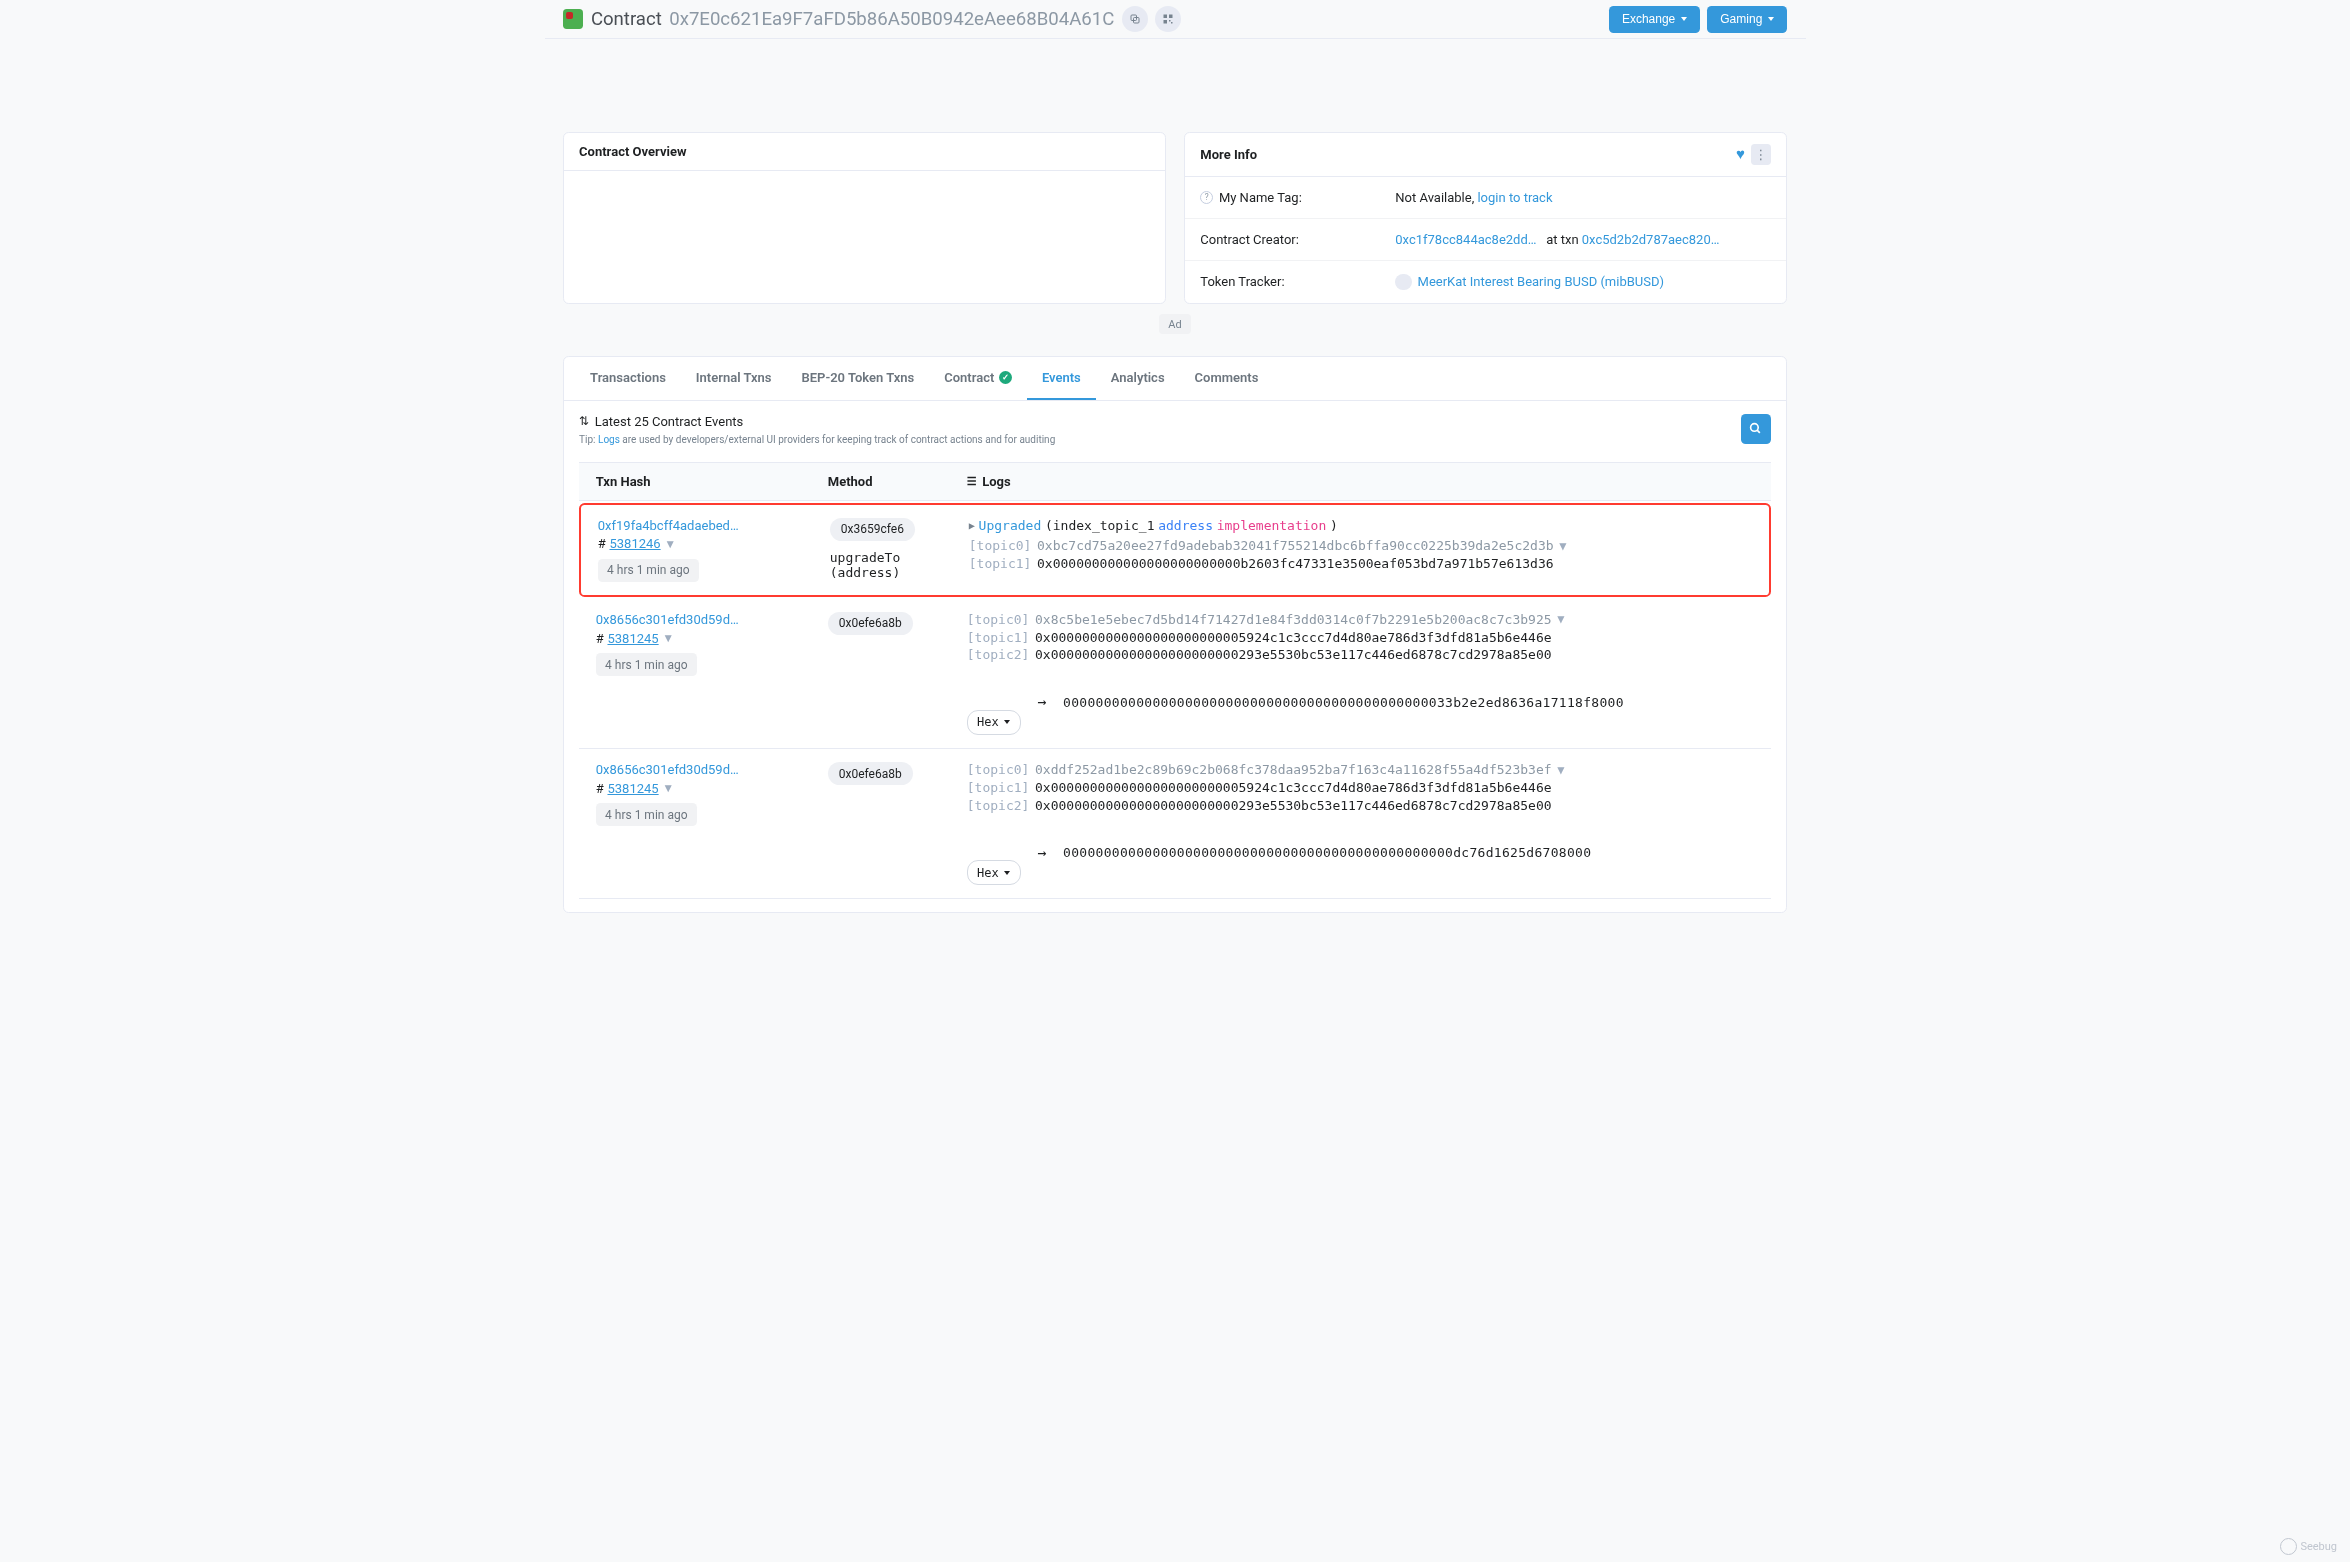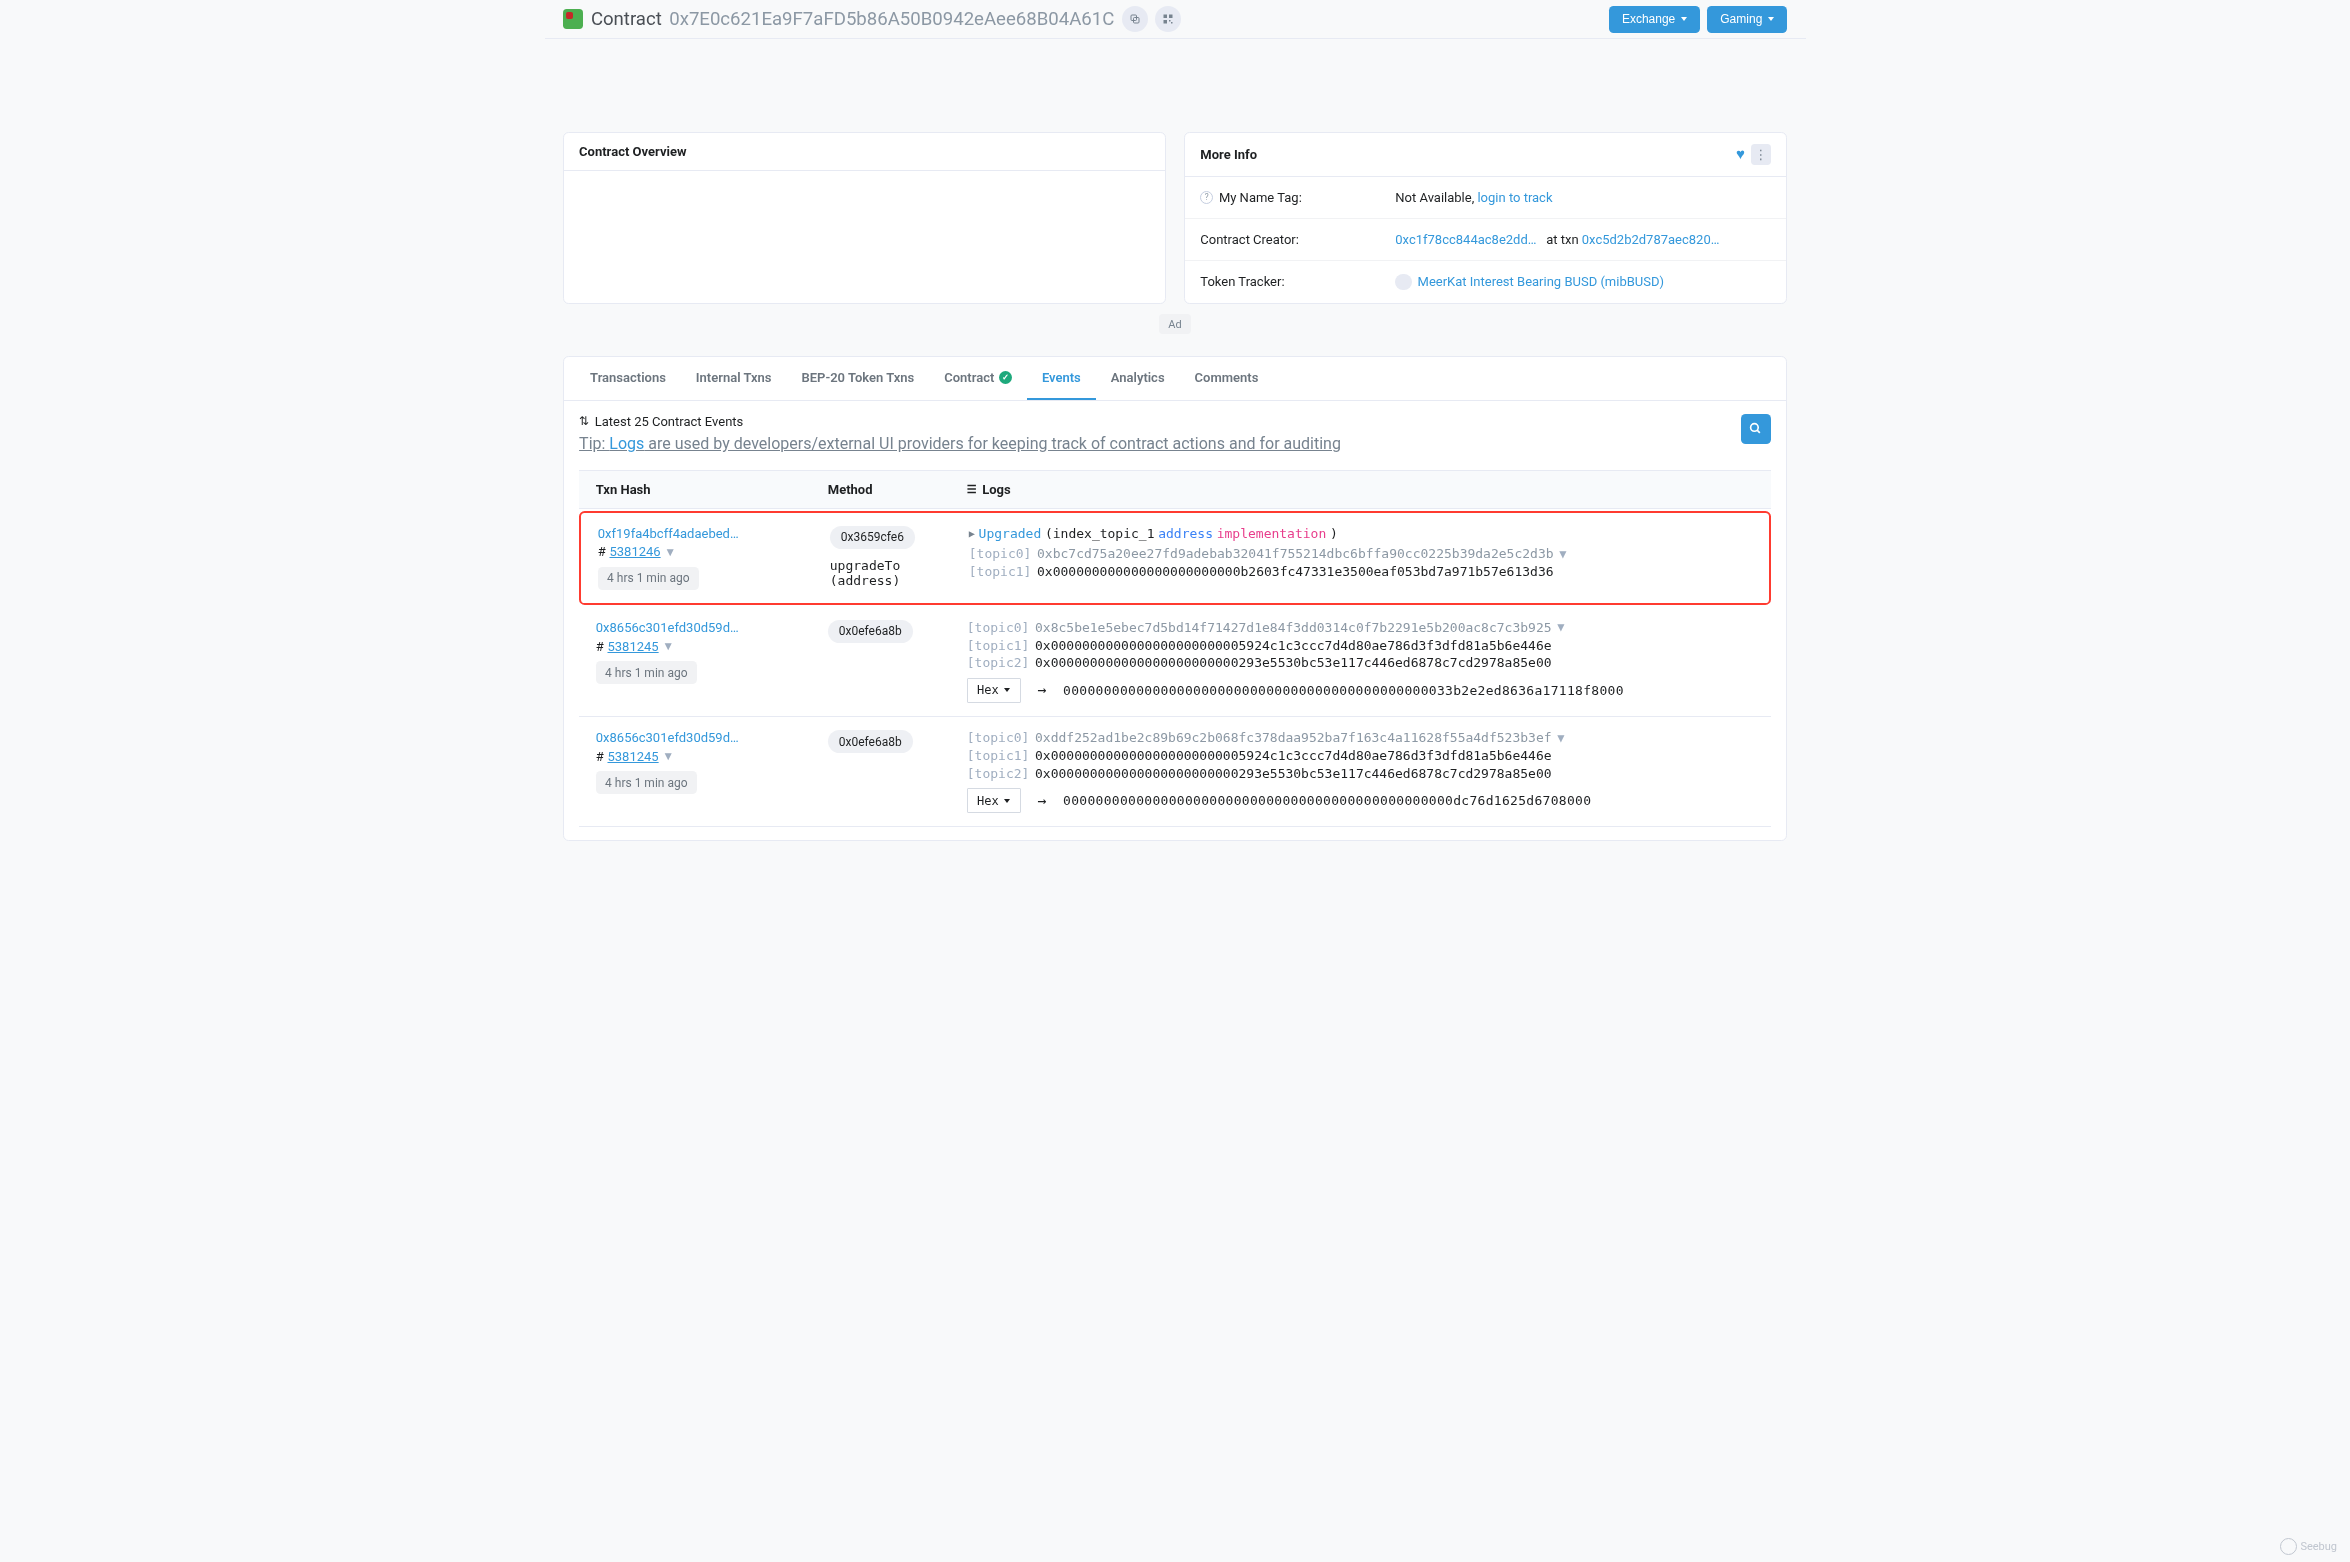--- a/index.html
+++ b/index.html
@@ -40,21 +40,21 @@
 .tabs-card { margin: 0 18.6px; background: #fff; border: 0.9px solid #e7eaf3; border-radius: 5.6px; }
 .tabs-bar { display: flex; border-bottom: 0.9px solid #e7eaf3; padding: 0 11px; text-align: center; }
 .tab { padding: 13px 15px; font-size: 13px; color: #6c757e; cursor: pointer; font-weight: 600; border-bottom: 2.8px solid transparent; display: flex; align-items: center; gap: 4.6px; }
 .tab.active { color: #3498db; border-bottom-color: #3498db; }
 .verified-badge { width: 13px; height: 13px; background: #1ea97c; border-radius: 50%; display: inline-flex; align-items: center; justify-content: center; color: #fff; font-size: 8.3px; }
 .tabs-body { padding: 13px 15px; }
 .events-header { display: flex; align-items: flex-start; }
 .events-header-left { flex: 1; }
 .events-title { font-size: 13px; color: #1e2022; display: flex; align-items: center; gap: 5.6px; margin-bottom: 5.6px; }
 .sort-icon { font-size: 12px; }
-.events-tip { font-size: 16px; color: #77838f; text-decoration: underline; }
+.events-tip { font-size: 10px; color: #77838f; }
 .search-btn { width: 30px; height: 30px; background: #3498db; border-radius: 4.6px; border: none; cursor: pointer; color: #fff; display: inline-flex; align-items: center; justify-content: center; font-size: 13px; }
 .table-head { display: flex; padding: 11px 16.7px; background: #f8fafc; border-top: 0.9px solid #e7eaf3; border-bottom: 0.9px solid #e7eaf3; font-size: 13px; font-weight: 700; margin-top: 16.7px; }
 .col-hash { width: 232px; }
 .col-method { width: 139px; }
 .col-logs { flex: 1; display: flex; align-items: center; gap: 5.6px; }
 .logs-icon { font-size: 11px; }
 .event-row { display: flex; padding: 13px 16.7px; border-bottom: 0.9px solid #e7eaf3; }
 .event-row.highlighted { border: 2.8px solid #ff3b30; border-radius: 5.6px; margin: 1.9px 0; }
 .hash-block { width: 232px; }
 .hash-link { color: #3498db; font-size: 13px; cursor: pointer; display: block; margin-bottom: 3.7px; }
@@ -69,21 +69,21 @@
 .event-sig { color: #1e2022; margin-bottom: 5.6px; display: flex; align-items: center; gap: 3.7px; }
 .chevron-right { color: #77838f; font-size: 10.2px; cursor: pointer; }
 .sig-name { color: #3498db; }
 .sig-kw-addr { color: #3b82f6; }
 .sig-kw-impl { color: #e83e8c; }
 .topic-line { display: flex; gap: 5.6px; color: #1e2022; margin-bottom: 2.8px; align-items: center; }
 .topic-label { color: #a0aec0; }
 .topic0-data { color: #8c98a4; }
 .topic-data { color: #1e2022; }
 .hex-row { display: flex; align-items: center; gap: 16.7px; margin-top: 7.4px; }
-.hex-select { border: 0.9px solid #d5dae2; border-radius: 1px; padding: 4.6px 9.3px; font-size: 12px; cursor: pointer; display: inline-flex; align-items: center; gap: 5.6px; }
+.hex-select { border: 0.9px solid #d5dae2; border-radius: 11px; padding: 4.6px 9.3px; font-size: 12px; cursor: pointer; display: inline-flex; align-items: center; gap: 5.6px; margin-top: 40px; }
 .hex-select::after { content: ''; border-left: 3.7px solid transparent; border-right: 3.7px solid transparent; border-top: 4.6px solid #1e2022; }
 .arrow-icon { color: #1e2022; font-size: 15px; }
 .hex-data { color: #1e2022; letter-spacing: 0.3px; }
 .watermark { position: fixed; bottom: 7.4px; right: 13px; font-size: 11px; color: #c0c6cf; display: flex; align-items: center; gap: 3.7px; }
 .watermark::before { content: ''; width: 15px; height: 15px; border: 0.9px solid #c0c6cf; border-radius: 50%; display: inline-block; }
 </style>
 </head>
 <body>
 
 <div class="page">

